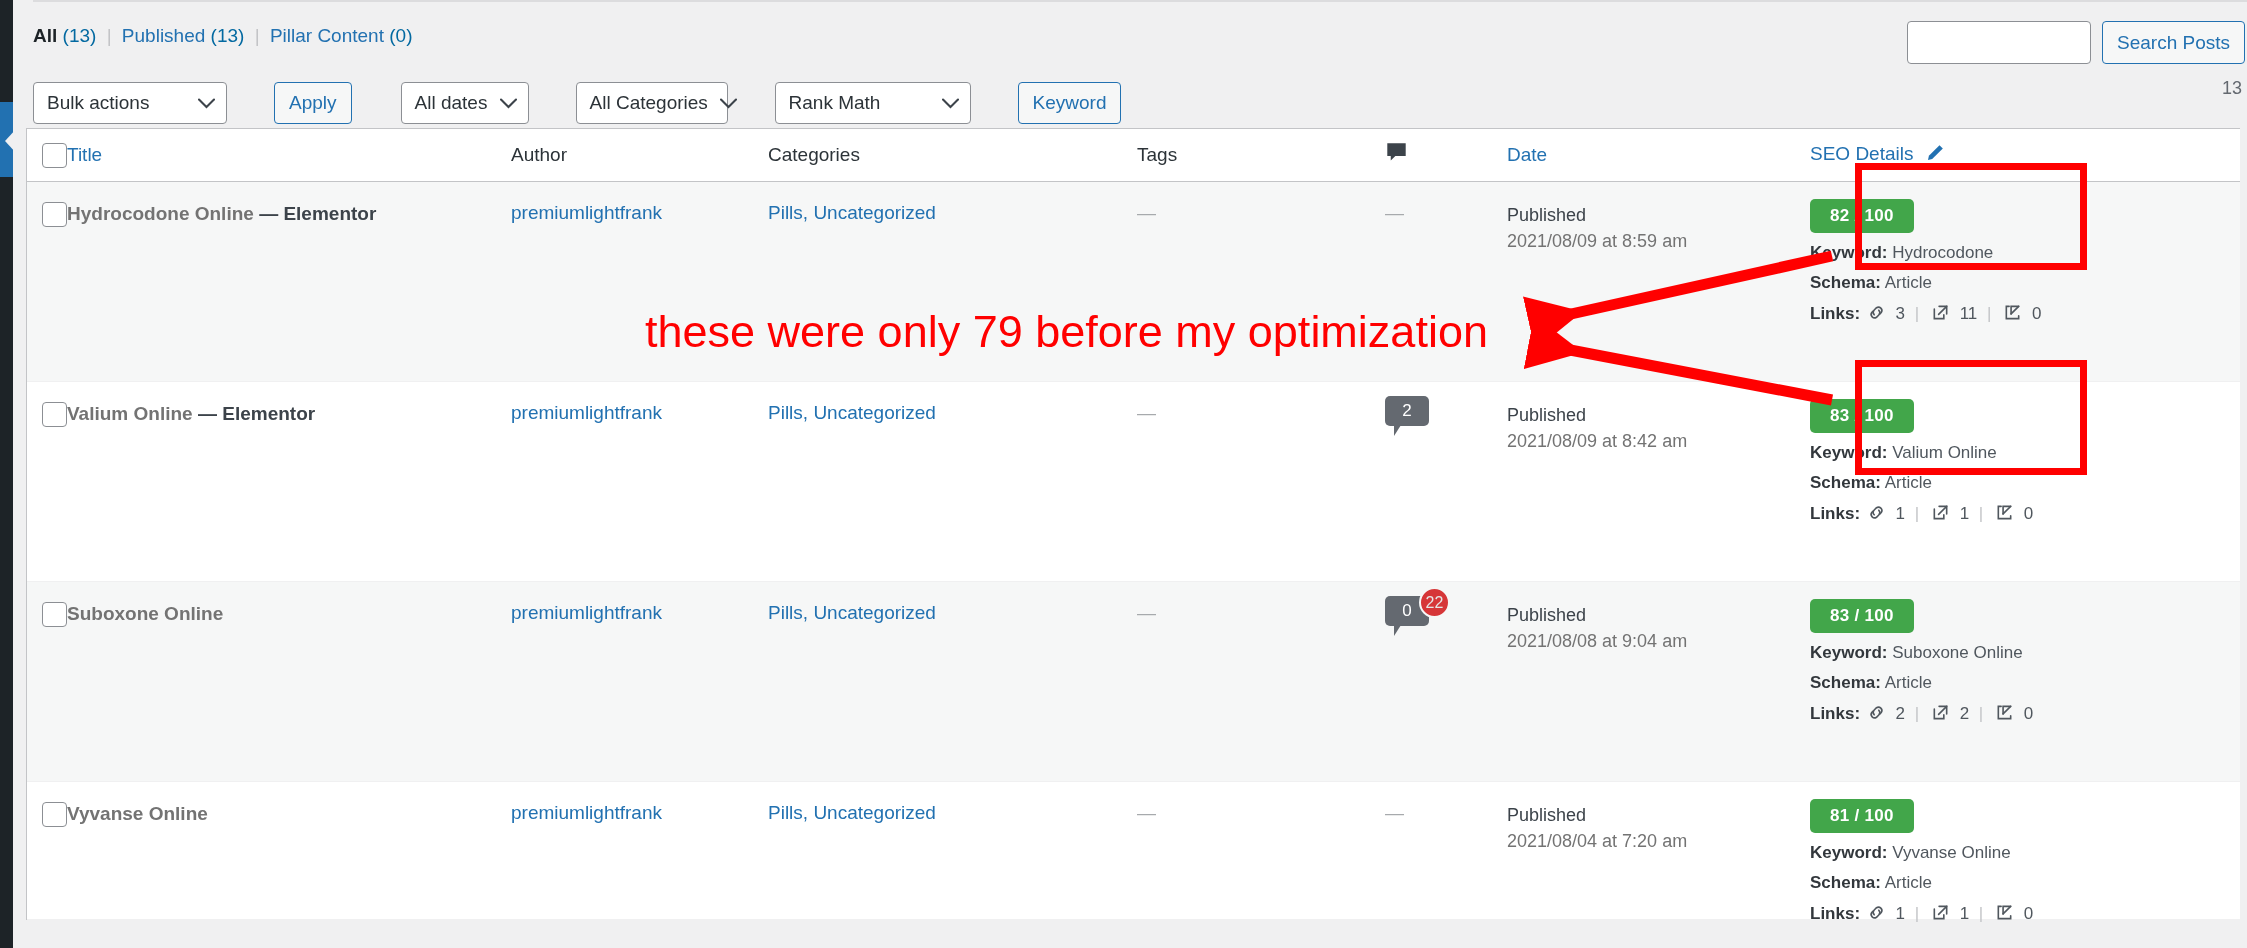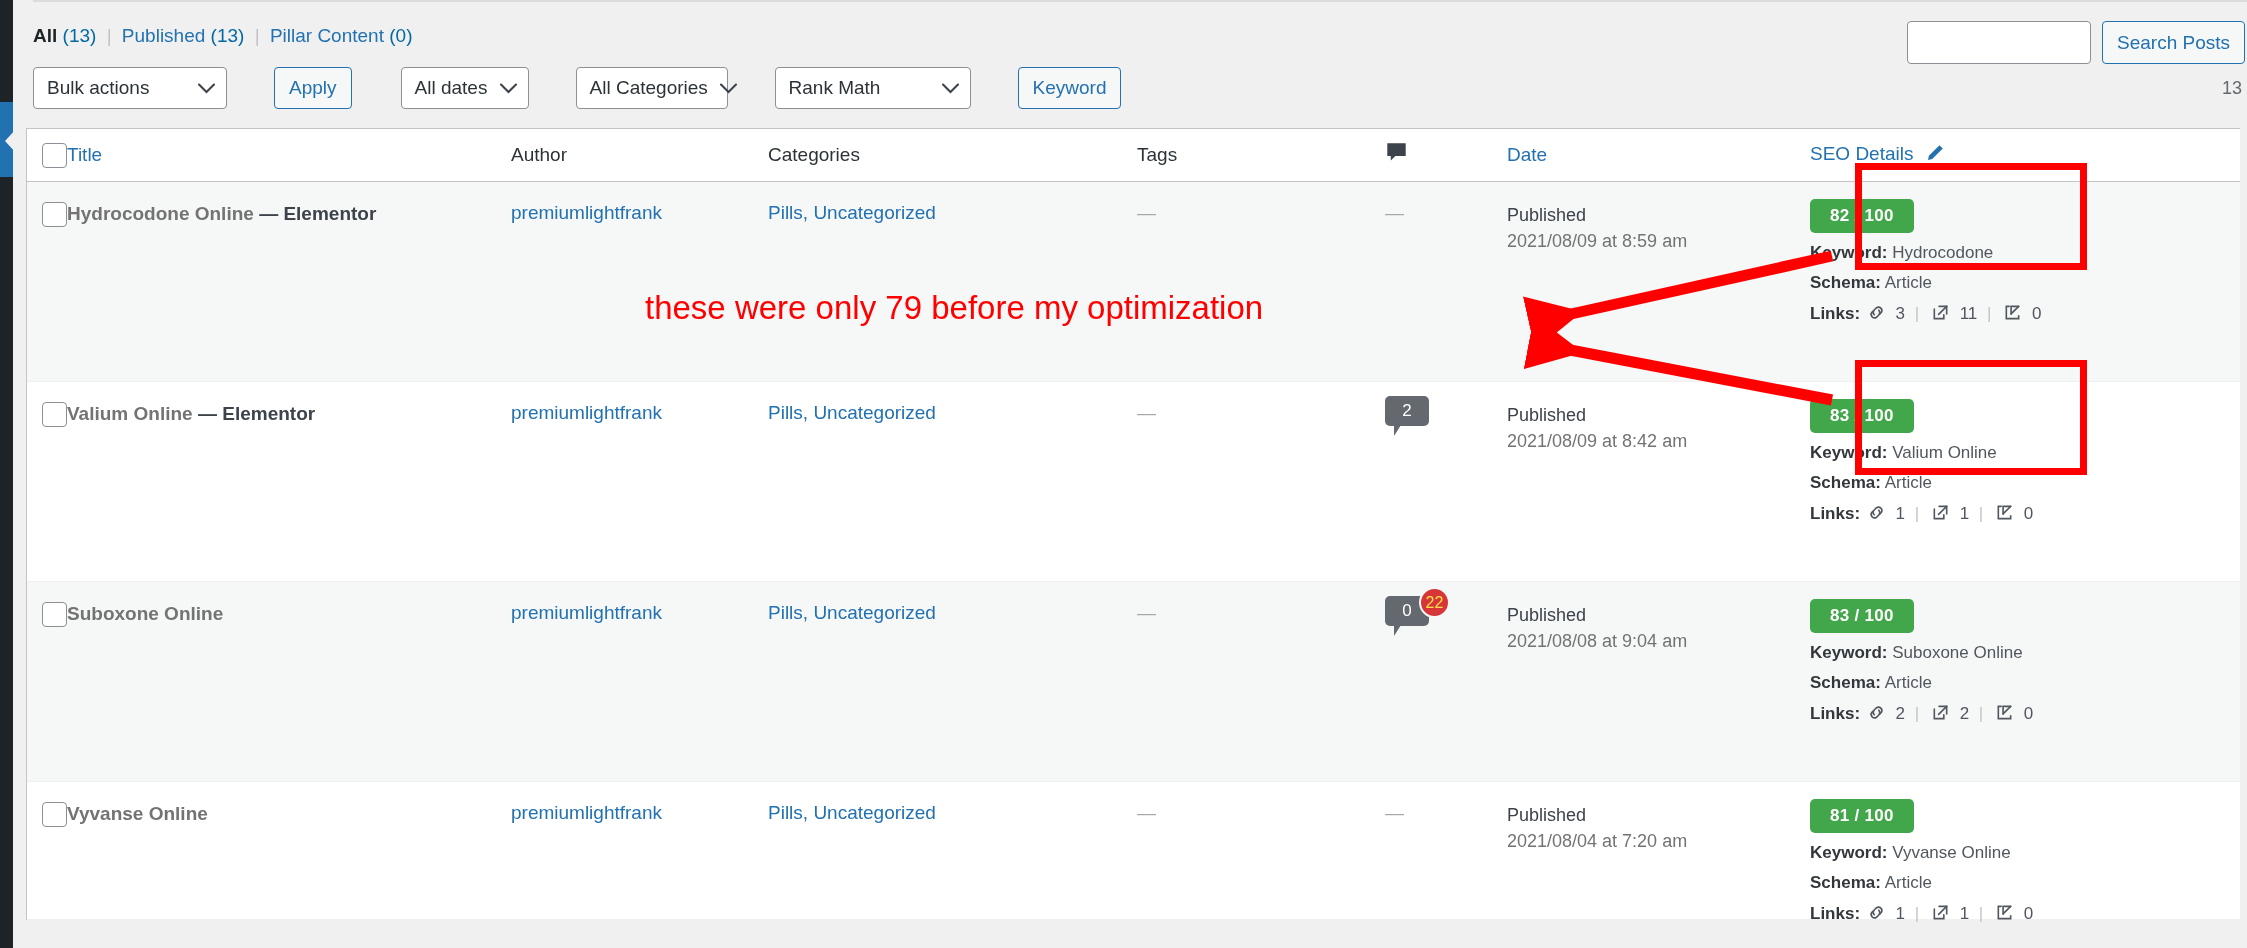--- a/index.html
+++ b/index.html
@@ -65,21 +65,21 @@
     font-size: 19px; font-family: "Liberation Sans", sans-serif;
     white-space: nowrap; cursor: pointer; line-height: 41px;
   }
   .displaying-num {
     position: absolute; top: 78px; left: 2222px;
     font-size: 18px; color: #646970; white-space: nowrap;
   }
 
   
   .tablenav {
-    position: absolute; left: 33px; top: 67px;
+    position: absolute; left: 33px; top: 82px;
     display: flex; align-items: center; gap: 18px;
   }
   .wp-select {
     height: 42px; border: 1px solid #8c8f94; border-radius: 4px;
     background: #fff; color: #2c3338; font-size: 19px;
     font-family: "Liberation Sans", sans-serif;
     display: flex; align-items: center; justify-content: space-between;
     padding: 0 11px 0 13px; cursor: pointer; white-space: nowrap;
   }
   .wp-select .chev { margin-left: 12px; display: block; }
@@ -151,21 +151,21 @@
   }
   .bubble::after {
     content: ""; position: absolute; left: 9px; top: 29px;
     width: 0; height: 0;
     border-left: 7px solid #646970;
     border-bottom: 11px solid transparent;
   }
   .pending-badge {
     position: absolute; right: -21px; top: -9px;
     min-width: 31px; height: 31px; border-radius: 50%;
-    background: #d63638; color: #fde047; font-size: 16px;
+    background: #d63638; color: #e5e5e5; font-size: 16px;
     display: flex; align-items: center; justify-content: center;
     border: 2px solid #f6f7f7; cursor: pointer; padding: 0 4px;
   }
 
   
   .seo-cell { padding-top: 17px; }
   .score-badge {
     display: inline-block; background: #42a64a; color: #fff;
     font-size: 17px; font-weight: bold; border-radius: 5px;
     padding: 7px 20px; letter-spacing: 0.3px;
@@ -173,22 +173,22 @@
   .seo-line { font-size: 17px; color: #50575e; margin-top: 9px; line-height: 1.25; }
   .seo-line b { color: #32373c; font-weight: bold; }
   .seo-line .sep { color: #c3c4c7; padding: 0 5px; }
   .seo-ico { display: inline-block; vertical-align: -3px; margin: 0 5px 0 2px; }
   .pencil { display: inline-block; vertical-align: -3px; margin-left: 6px; }
 
   
   .anno-layer { position: absolute; left: 0; top: 0; width: 2247px; height: 948px;
     pointer-events: none; }
   .anno-text {
-    position: absolute; left: 645px; top: 289px;
-    color: #ff0000; font-size: 33px; white-space: nowrap;
+    position: absolute; left: 645px; top: 306px;
+    color: #ff0000; font-size: 45px; white-space: nowrap;
     font-family: "Liberation Sans", sans-serif;
   }
   .anno-box {
     position: absolute; border: 7px solid #ff0000; background: transparent;
   }
   .anno-box-1 { left: 1855px; top: 163px; width: 232px; height: 107px; }
   .anno-box-2 { left: 1855px; top: 360px; width: 232px; height: 115px; }
 </style>
 </head>
 <body>

